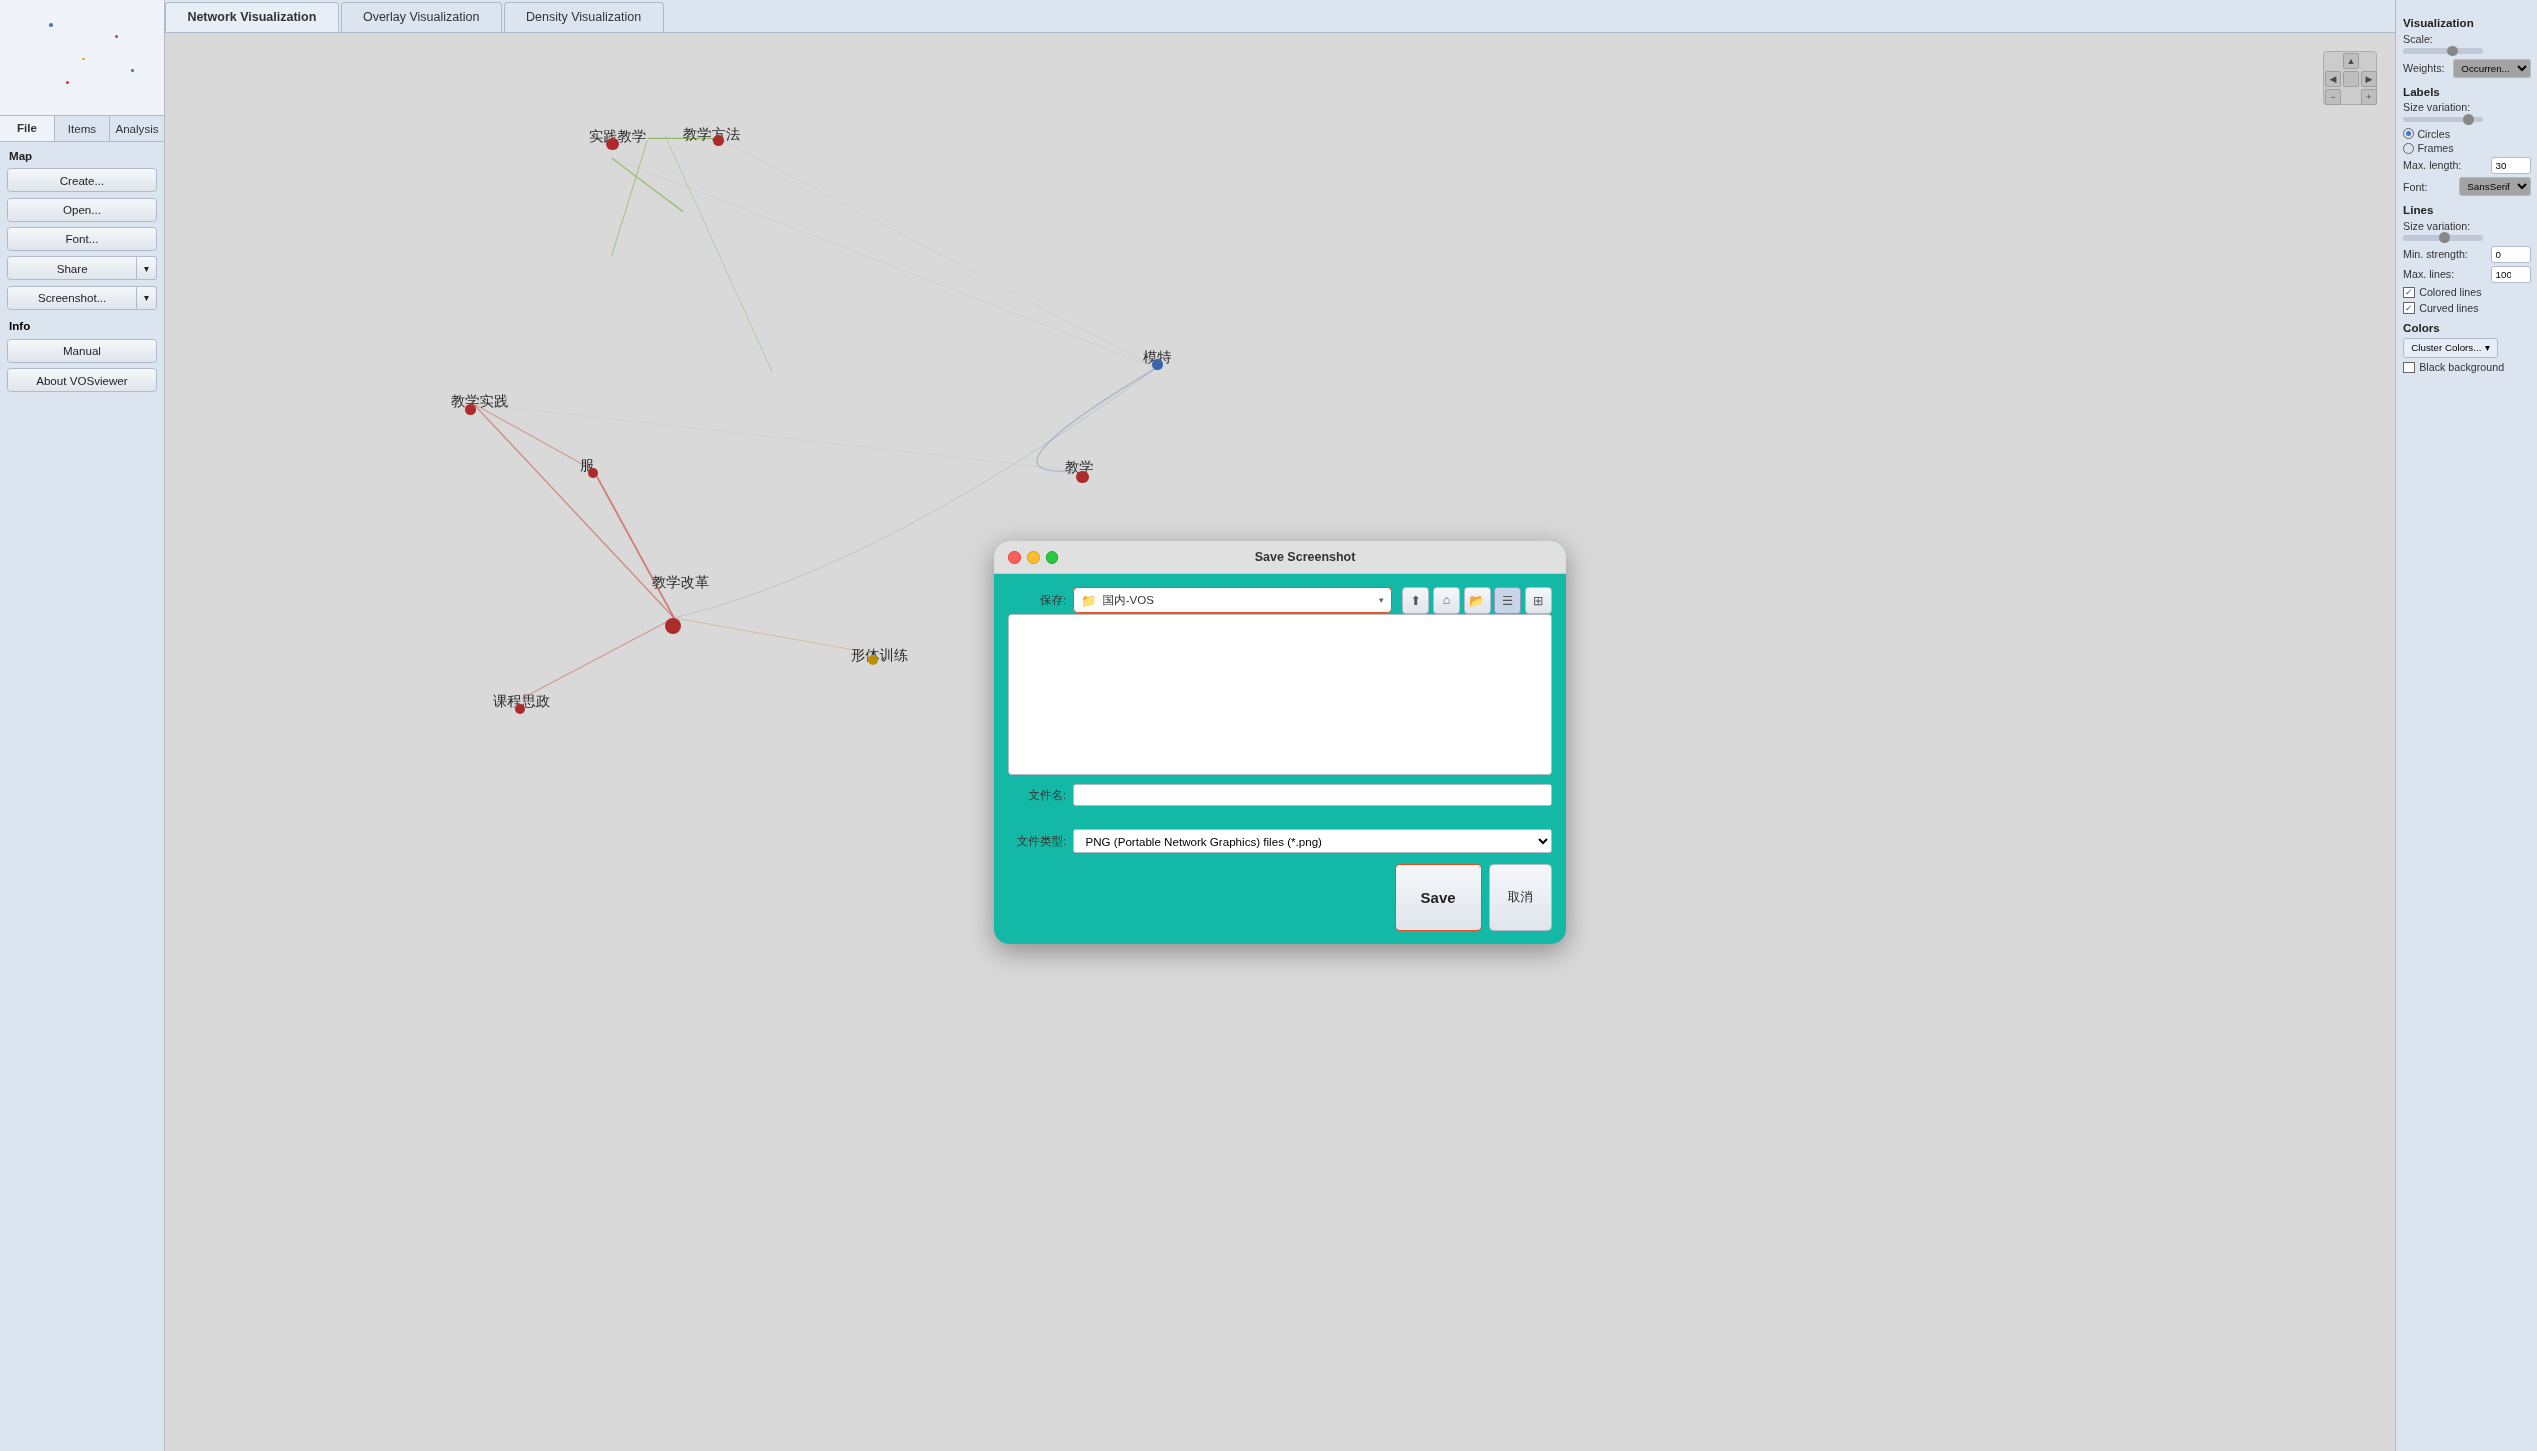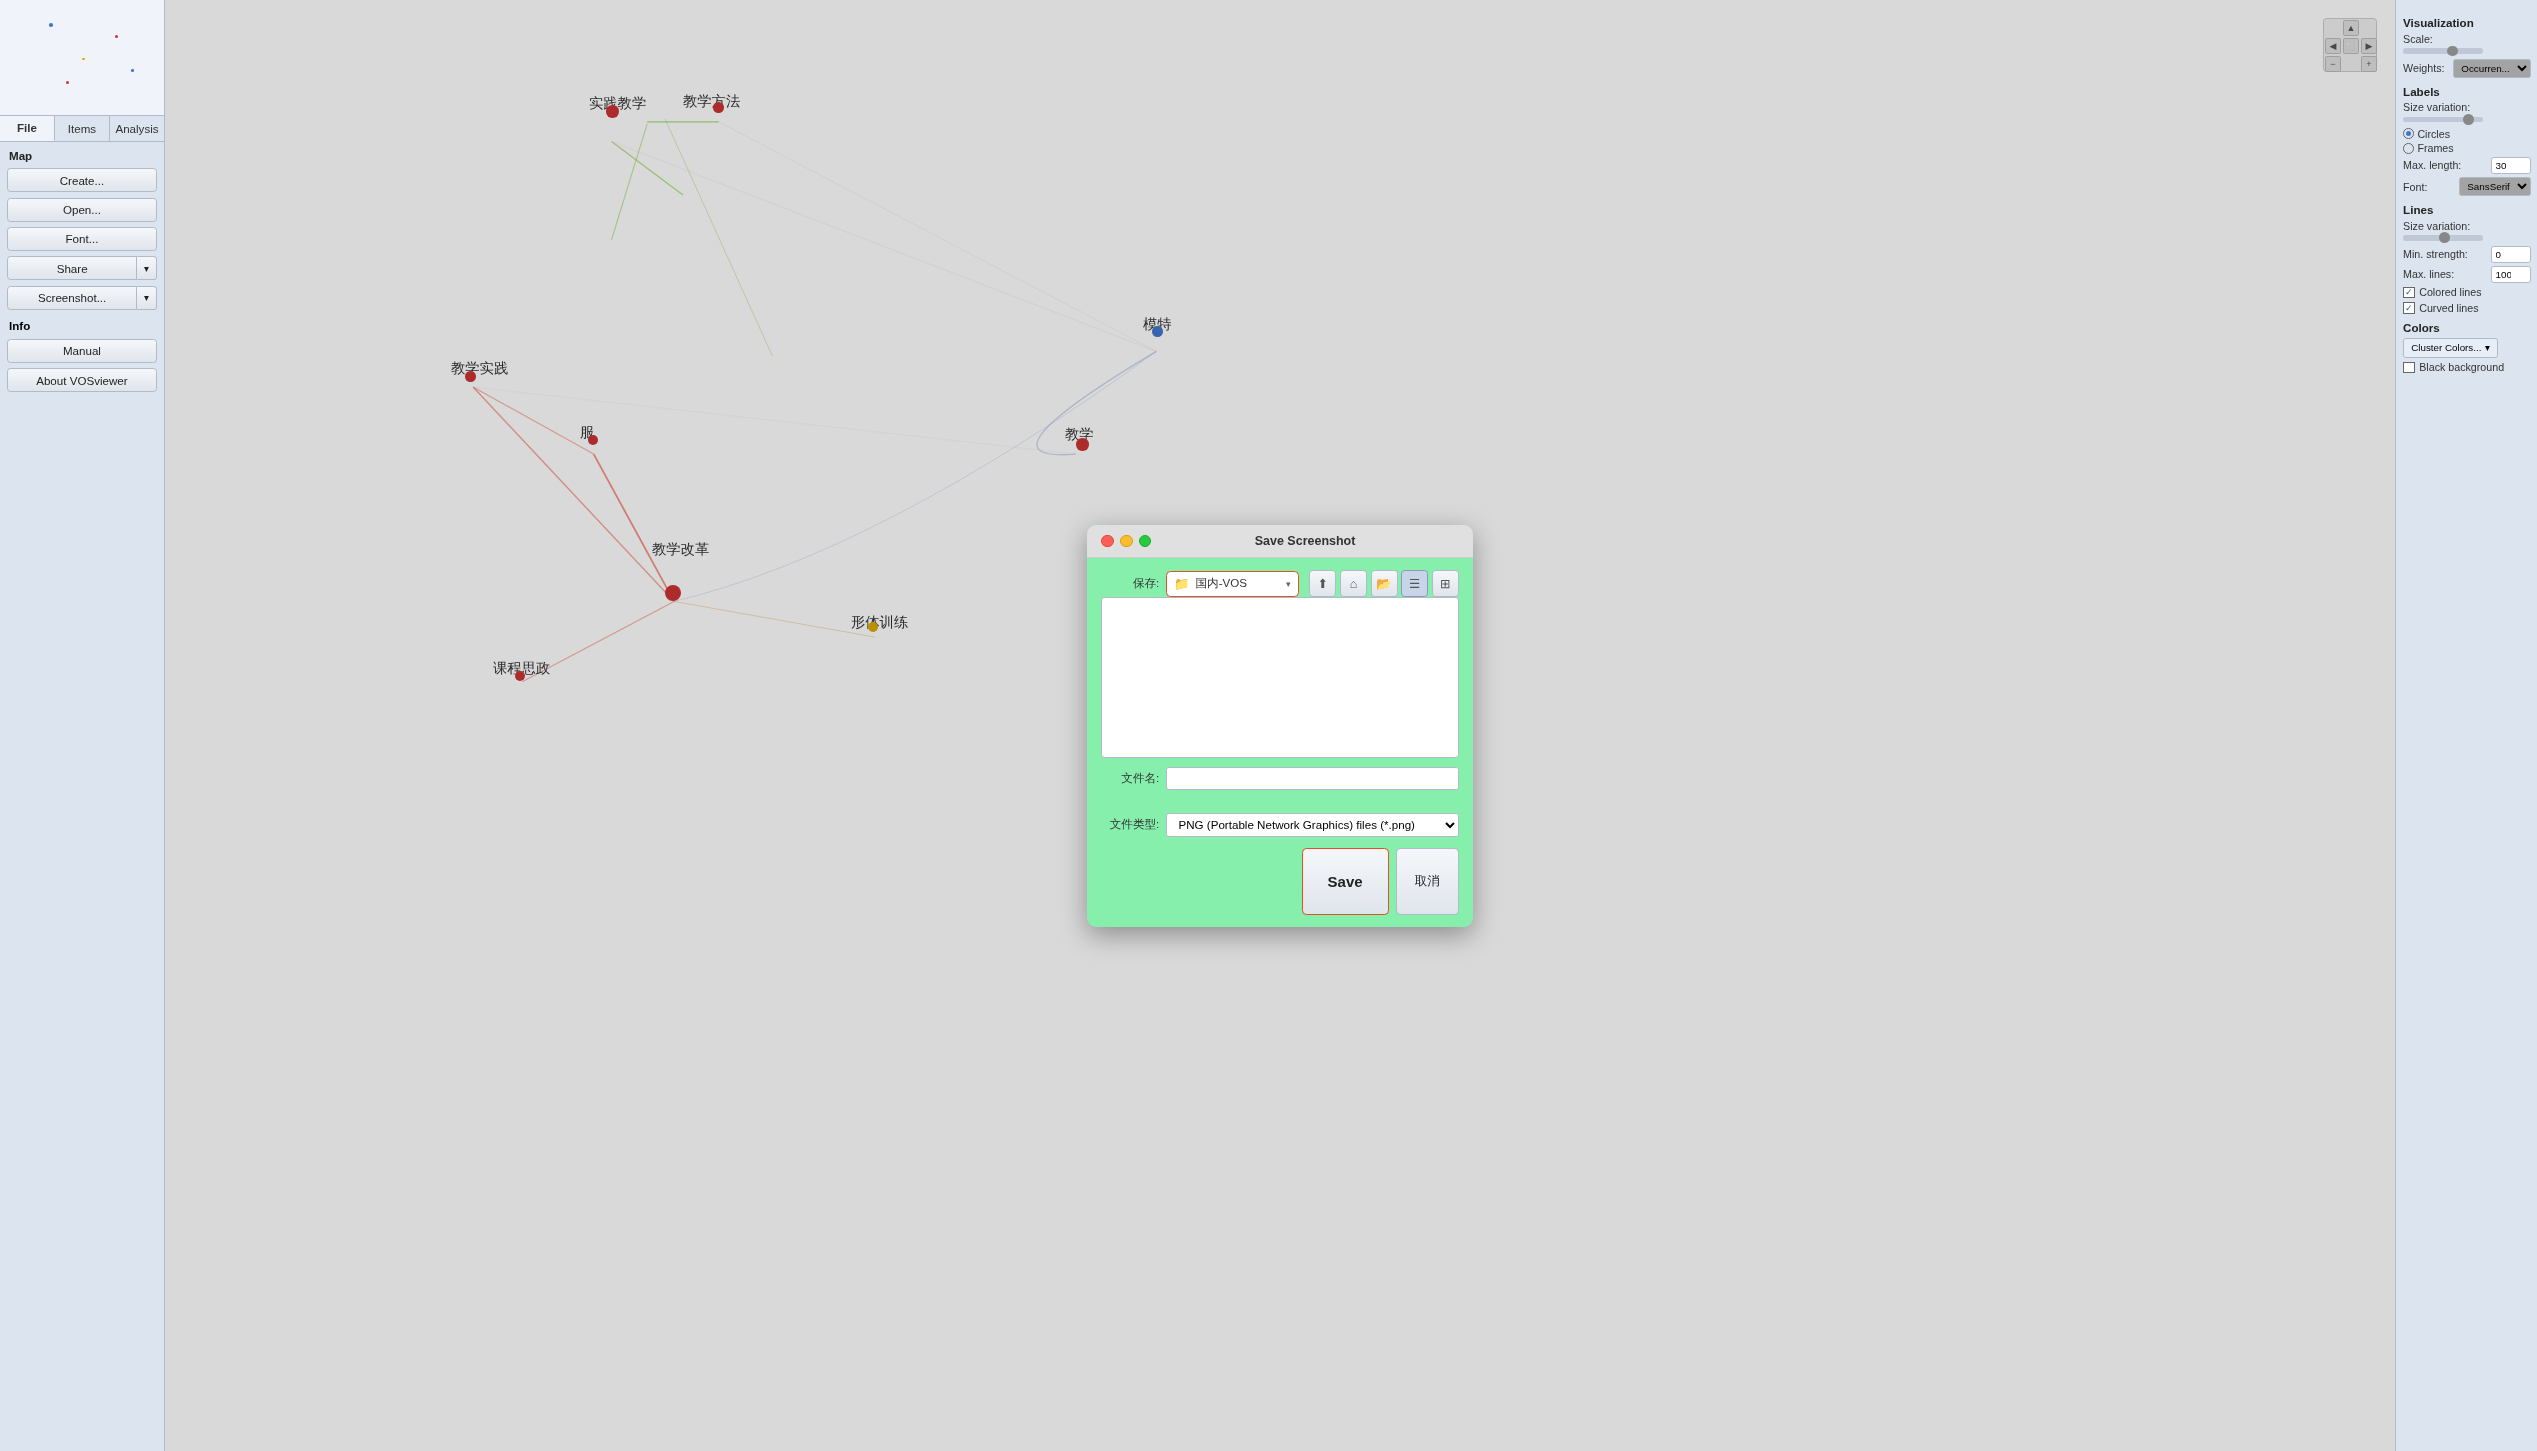--- a/index.html
+++ b/index.html
@@ -326,23 +326,23 @@
       position: absolute;
       top: 0; left: 0; right: 0; bottom: 0;
       background: rgba(0,0,0,0.15);
       display: flex;
       align-items: center;
       justify-content: center;
       z-index: 100;
     }
 
     .dialog {
-      width: 386px;
-      background: #86efac;
-      border-radius: 9px;
+      width: 572px;
+      background: #14b8a6;
+      border-radius: 15px;
       box-shadow: 0 7.1px 27px rgba(0,0,0,0.35);
       overflow: hidden;
     }
 
     .dialog-titlebar {
       display: flex;
       align-items: center;
       padding: 9px 14.3px;
       background: #e0e0e0;
       border-bottom: 0.9px solid #ccc;
@@ -548,20 +548,25 @@
   <div class="sidebar-btn-split">
     <button class="main">Screenshot...</button>
     <button class="arrow">▾</button>
   </div>
   <div class="sidebar-info-section">Info</div>
   <button class="sidebar-btn">Manual</button>
   <button class="sidebar-btn">About VOSviewer</button>
 </div>
 
 <div class="main-area">
+  <div class="tab-bar">
+    <div class="tab active">Network Visualization</div>
+    <div class="tab">Overlay Visualization</div>
+    <div class="tab">Density Visualization</div>
+  </div>
 
   <div class="viz-area">
 
     <svg class="network-svg" viewBox="0 0 2497 1589" width="2230" height="1419">
 
       <line x1="540" y1="118" x2="620" y2="118" stroke="#88cc44" stroke-width="1.5" opacity="0.7"></line>
       <line x1="500" y1="140" x2="580" y2="200" stroke="#88cc44" stroke-width="1.5" opacity="0.6"></line>
       <line x1="540" y1="120" x2="500" y2="250" stroke="#88cc44" stroke-width="1.2" opacity="0.5"></line>
       <line x1="560" y1="115" x2="680" y2="380" stroke="#88cc44" stroke-width="1.0" opacity="0.4"></line>
 

